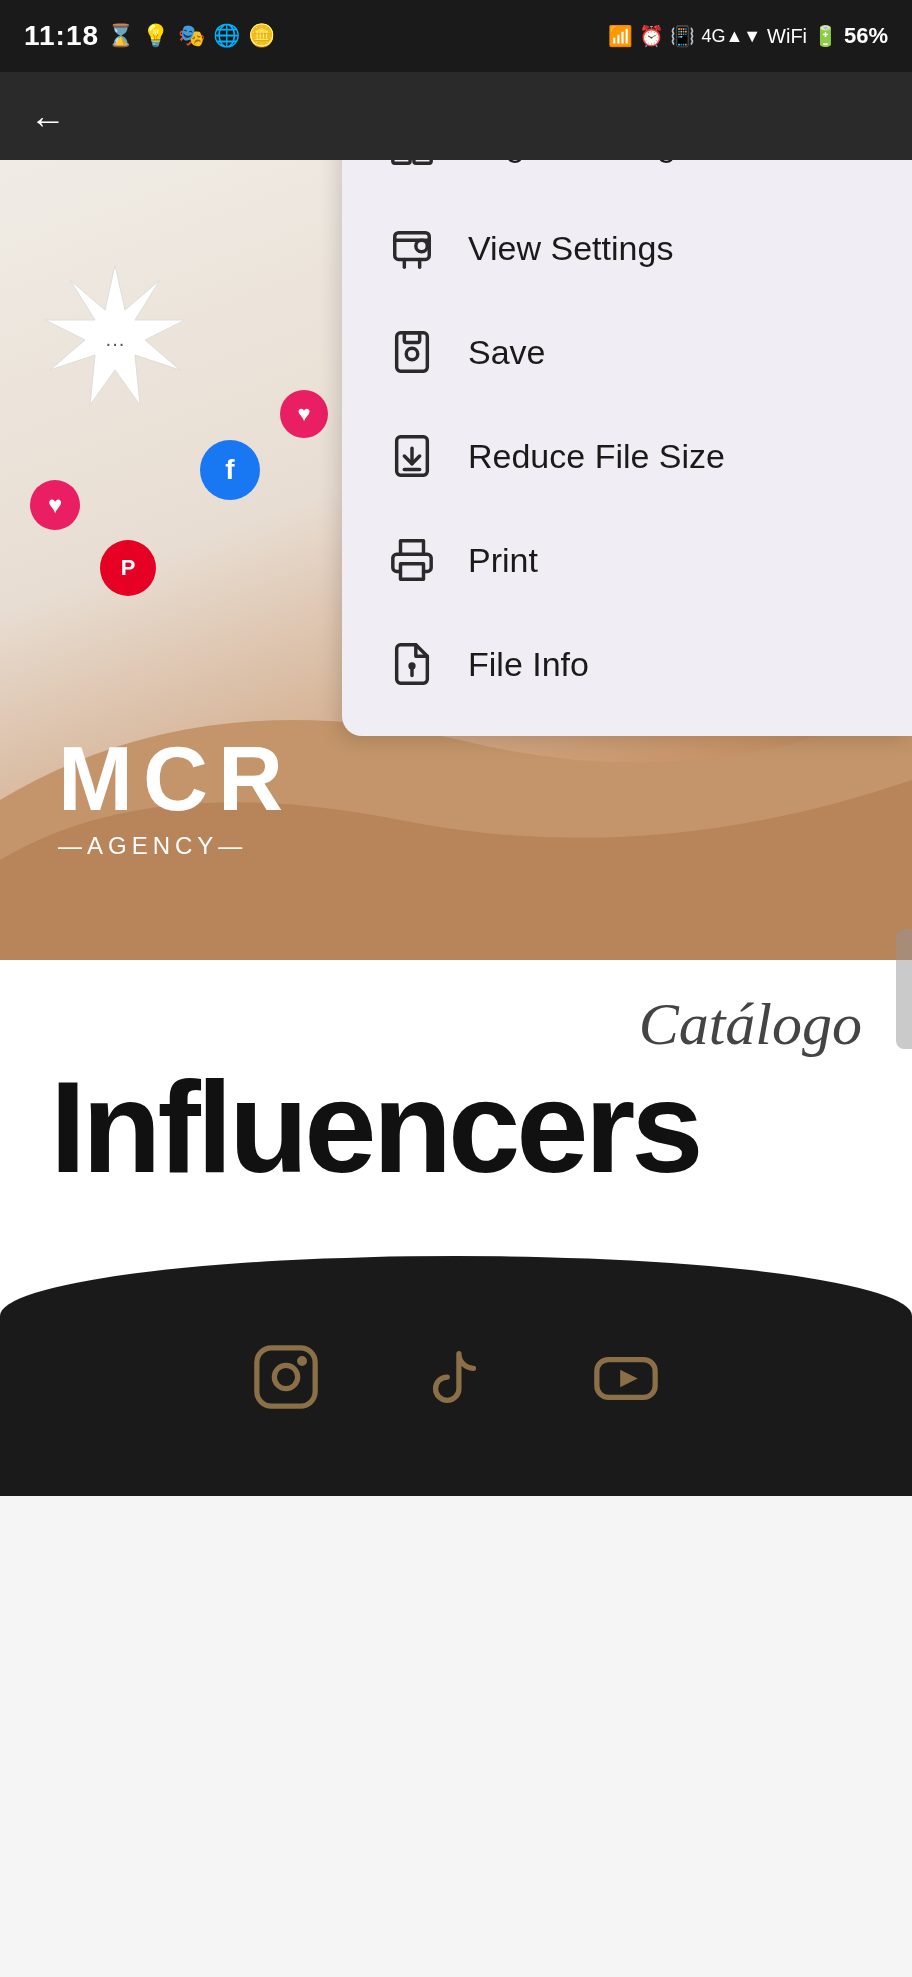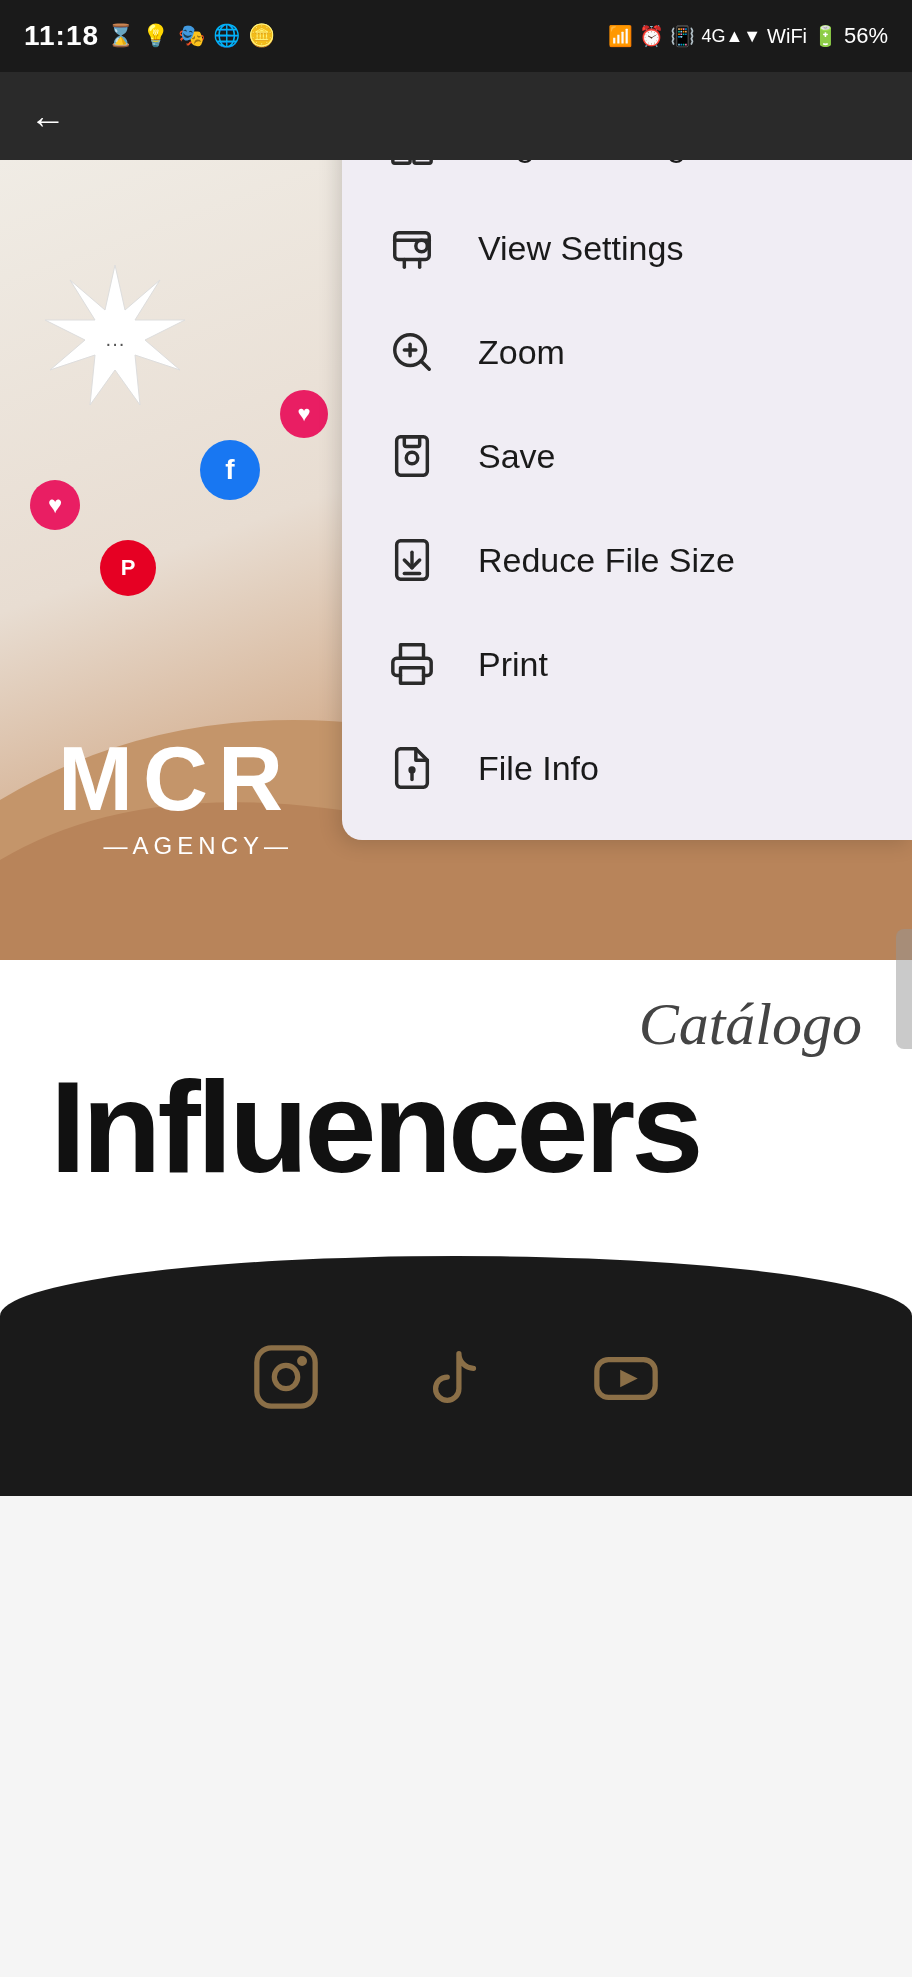--- a/index.html
+++ b/index.html
@@ -44,21 +44,21 @@
 
     .status-right {
       display: flex;
       align-items: center;
       gap: 6px;
     }
 
     .battery-text {
       color: white;
       font-size: 22px;
-      font-weight: 400;
+      font-weight: 700;
     }
 
     
     .top-bar {
       position: fixed;
       top: 72px;
       left: 0;
       width: 912px;
       height: 88px;
       background: #2a2a2a;
@@ -150,21 +150,21 @@
       padding: 20px 0;
       box-shadow: -4px 4px 20px rgba(0,0,0,0.15);
     }
 
     .dropdown-item {
       display: flex;
       align-items: center;
       padding: 26px 44px;
       cursor: pointer;
       transition: background 0.15s;
-      gap: 40px;
+      gap: 30px;
     }
 
     .dropdown-item-icon {
       width: 52px;
       height: 52px;
       display: flex;
       align-items: center;
       justify-content: center;
       flex-shrink: 0;
     }
@@ -268,21 +268,21 @@
 
     <div style="position:absolute;bottom:0;left:0;width:100%;height:340px;">
       <svg width="912" height="340" viewBox="0 0 912 340" preserveAspectRatio="none">
         <path d="M0,180 Q200,60 460,120 Q700,180 912,80 L912,340 L0,340 Z" fill="#c4956a"></path>
         <path d="M0,240 Q150,150 400,200 Q650,250 912,160 L912,340 L0,340 Z" fill="#b8845a"></path>
       </svg>
     </div>
 
     <div style="position:absolute;bottom:100px;left:58px;">
       <div class="mcr-title" style="font-size:90px;font-weight:700;color:white;letter-spacing:10px;line-height:1;">MCR</div>
-      <div class="mcr-subtitle" style="font-size:24px;color:white;letter-spacing:5px;text-align:right;margin-top:8px;">—AGENCY—</div>
+      <div class="mcr-subtitle" style="font-size:24px;color:white;letter-spacing:5px;text-align:left;margin-top:8px;">—AGENCY—</div>
     </div>
   </div>
 
   <div style="background:white;padding:30px 50px 20px;">
     <div style="font-size:60px;color:#444;font-style:italic;text-align:right;font-family:Georgia,serif;">Catálogo</div>
     <div style="font-size:130px;font-weight:900;color:#111;letter-spacing:-4px;line-height:1.05;">Influencers</div>
   </div>
 
   <div style="position:relative;background:white;height:280px;">
 
@@ -335,31 +335,20 @@
         <rect x="3" y="4" width="18" height="14" rx="2"></rect>
         <circle cx="17" cy="11" r="3"></circle>
         <line x1="3" y1="8" x2="21" y2="8"></line>
         <line x1="8" y1="18" x2="8" y2="22"></line>
         <line x1="16" y1="18" x2="16" y2="22"></line>
       </svg>
     </div>
     <span class="dropdown-item-label">View Settings</span>
   </div>
 
-  <div class="dropdown-item">
-    <div class="dropdown-item-icon">
-      <svg viewBox="0 0 24 24">
-        <circle cx="11" cy="11" r="8"></circle>
-        <line x1="21" y1="21" x2="16.65" y2="16.65"></line>
-        <line x1="8" y1="11" x2="14" y2="11"></line>
-        <line x1="11" y1="8" x2="11" y2="14"></line>
-      </svg>
-    </div>
-    <span class="dropdown-item-label">Zoom</span>
-  </div>
 
 
   <div class="dropdown-item">
     <div class="dropdown-item-icon">
       <svg viewBox="0 0 24 24">
         <rect x="4" y="2" width="16" height="20" rx="2"></rect>
         <circle cx="12" cy="13" r="3"></circle>
         <rect x="8" y="2" width="8" height="5" rx="1"></rect>
       </svg>
     </div>

